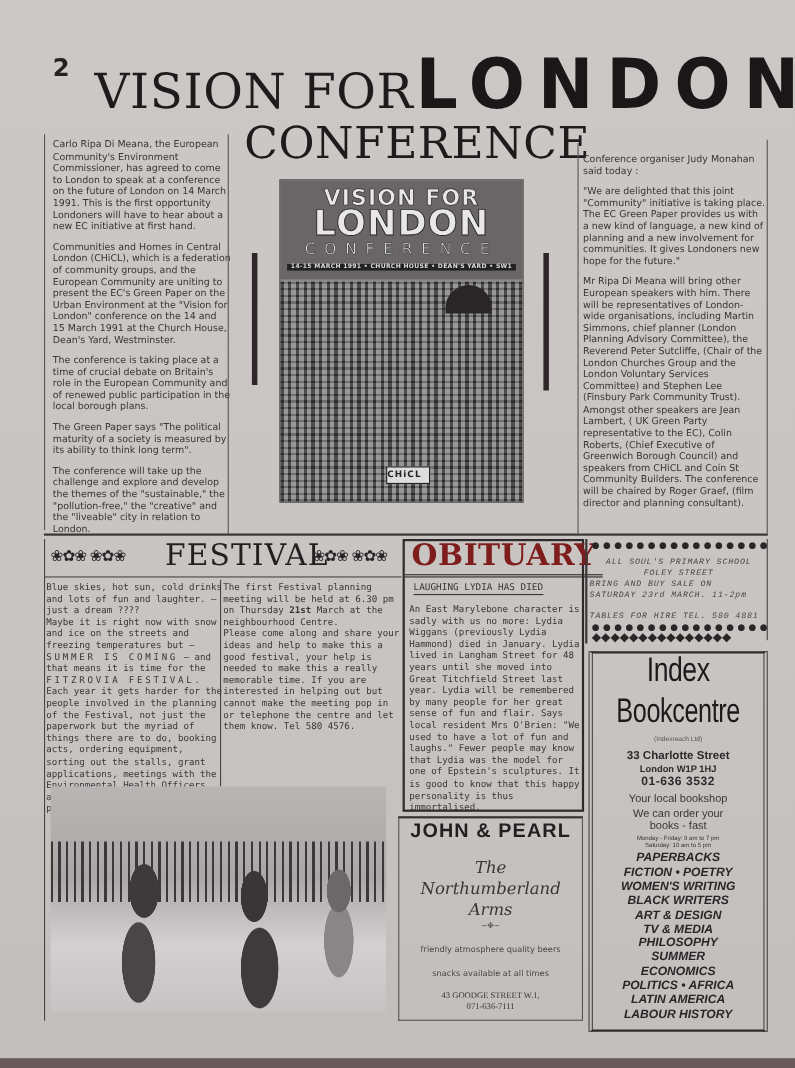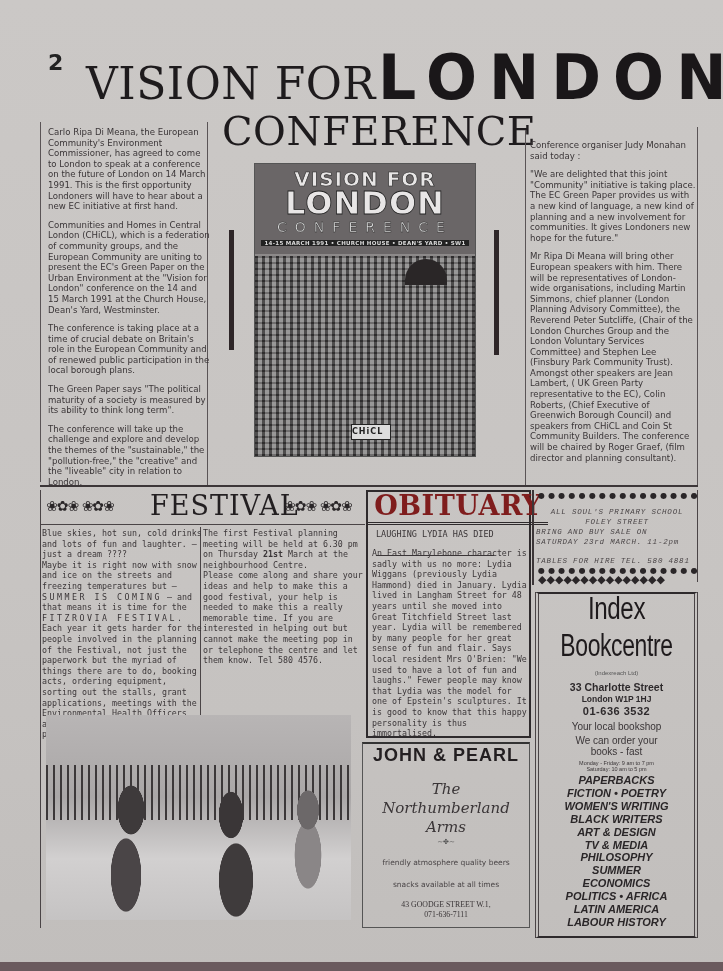--- a/index.html
+++ b/index.html
@@ -69,21 +69,21 @@
       radial-gradient(ellipse 28px 60px at 190px 165px, #3f3b3c 60%, transparent 62%),
       radial-gradient(ellipse 18px 32px at 262px 95px, #6c6869 60%, transparent 62%),
       radial-gradient(ellipse 22px 55px at 262px 140px, #8a8687 60%, transparent 62%),
       repeating-linear-gradient(90deg, #3c3839 0 2px, transparent 2px 7px) 0 50px/100% 55px no-repeat,
       linear-gradient(180deg,#b8b5b5 0%, #aaa7a7 40%, #d2d0d0 70%, #c5c3c3 100%);
   }
 
   
   .obit-box { left:366px; top:490px; width:165px; height:248px; border:2px solid #2e2a2c; box-sizing:border-box; }
   .obit-title { left:368px; top:490px; width:180px; font-family:"DejaVu Serif", serif; font-weight:bold; font-size:27px; letter-spacing:0.5px; color:#7f1d1d; text-align:center; border-bottom:3px double #2e2a2c; line-height:32px; }
-  .obit-sub { left:376px; top:529px; font-family:"DejaVu Sans Mono", monospace; font-size:8.5px; color:#3a3537; border-bottom:1px solid #3a3537; padding-bottom:16px; }
+  .obit-sub { left:376px; top:529px; font-family:"DejaVu Sans Mono", monospace; font-size:8.5px; color:#3a3537; border-bottom:1px solid #3a3537; padding-bottom:1px; }
   .obit-body { left:372px; top:548px; width:158px; }
 
   
   .jp-box { left:362px; top:742px; width:168px; height:186px; border:1px solid #555; border-top:2px solid #333; box-sizing:border-box; }
   .jp-title { left:362px; top:745px; width:168px; text-align:center; font-family:Liberation Sans, sans-serif; font-weight:bold; font-size:18px; letter-spacing:1px; color:#231f21; }
   .jp-pub { left:362px; top:780px; width:168px; text-align:center; font-family:"DejaVu Serif", serif; font-style:italic; font-size:15px; line-height:19px; color:#3a3537; }
   .jp-orn { left:362px; top:838px; width:168px; text-align:center; font-size:7px; color:#555; }
   .jp-line { left:362px; width:168px; text-align:center; font-family:"DejaVu Sans", sans-serif; font-size:7.5px; color:#4a4547; }
   .jp-addr { left:362px; top:900px; width:168px; text-align:center; font-family:Liberation Serif, serif; font-size:7.8px; line-height:10px; color:#3a3537; }
 

